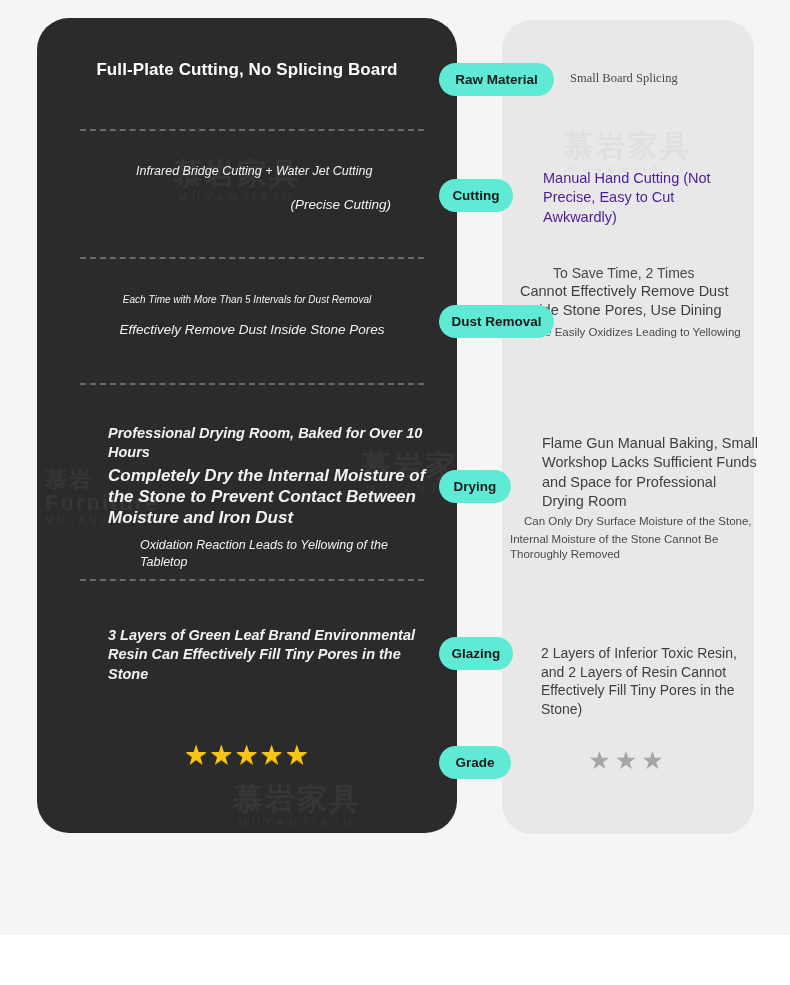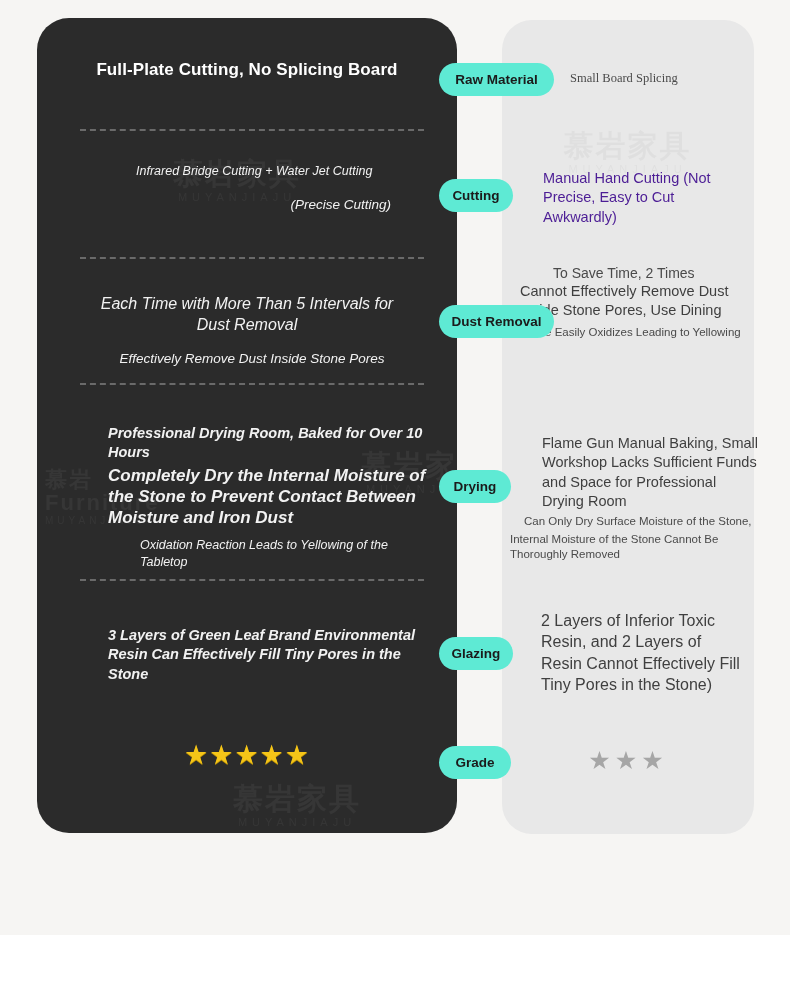--- a/index.html
+++ b/index.html
@@ -138,21 +138,21 @@
   .pb-cutting .l2 {
     font-size: 13.5px;
     margin-top: 17px;
     text-align: right;
     padding-right: 45px;
   }
 
   
   .pb-dust { left: 80px; top: 293px; width: 344px; text-align: center; }
   .pb-dust .l1 {
-    font-size: 16px;
+    font-size: 10px;
     line-height: 1.32;
     text-align: center;
     padding-right: 22px;
     margin-left: 12px;
   }
   .pb-dust .l2 {
     font-size: 13.5px;
     margin-top: 16px;
     text-align: center;
   }
@@ -260,23 +260,23 @@
     padding-left: 14px;
   }
   .cb-drying .l3 {
     font-size: 11.5px;
     line-height: 1.34;
     margin-top: 2px;
   }
 
   .cb-glaze {
     left: 541px;
-    top: 610px;
+    top: 644px;
     width: 205px;
-    font-size: 16px;
+    font-size: 14px;
     line-height: 1.33;
     color: #3f3f3f;
   }
 
   .stars-con {
     position: absolute;
     left: 502px;
     top: 748px;
     width: 252px;
     text-align: center;

